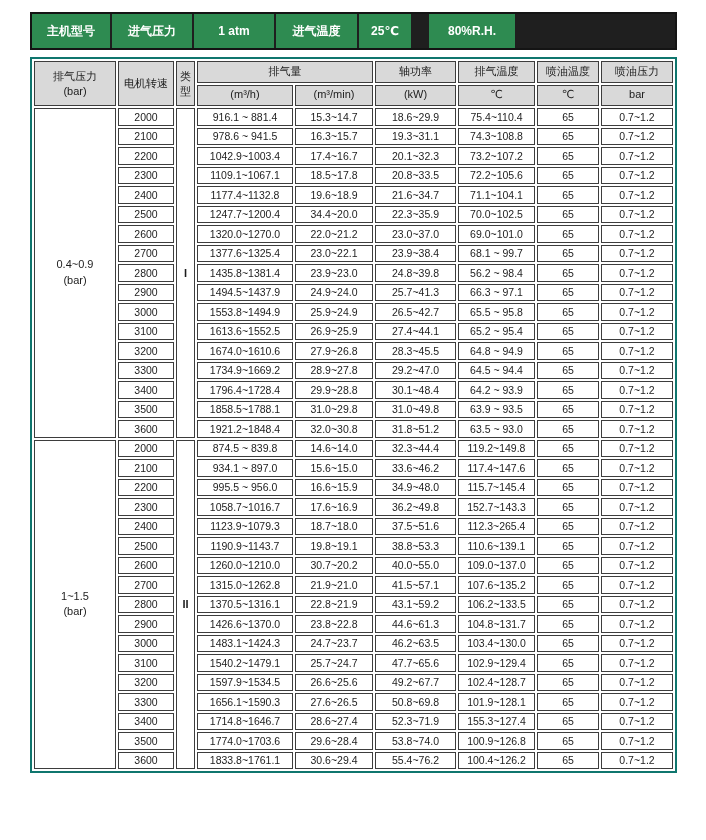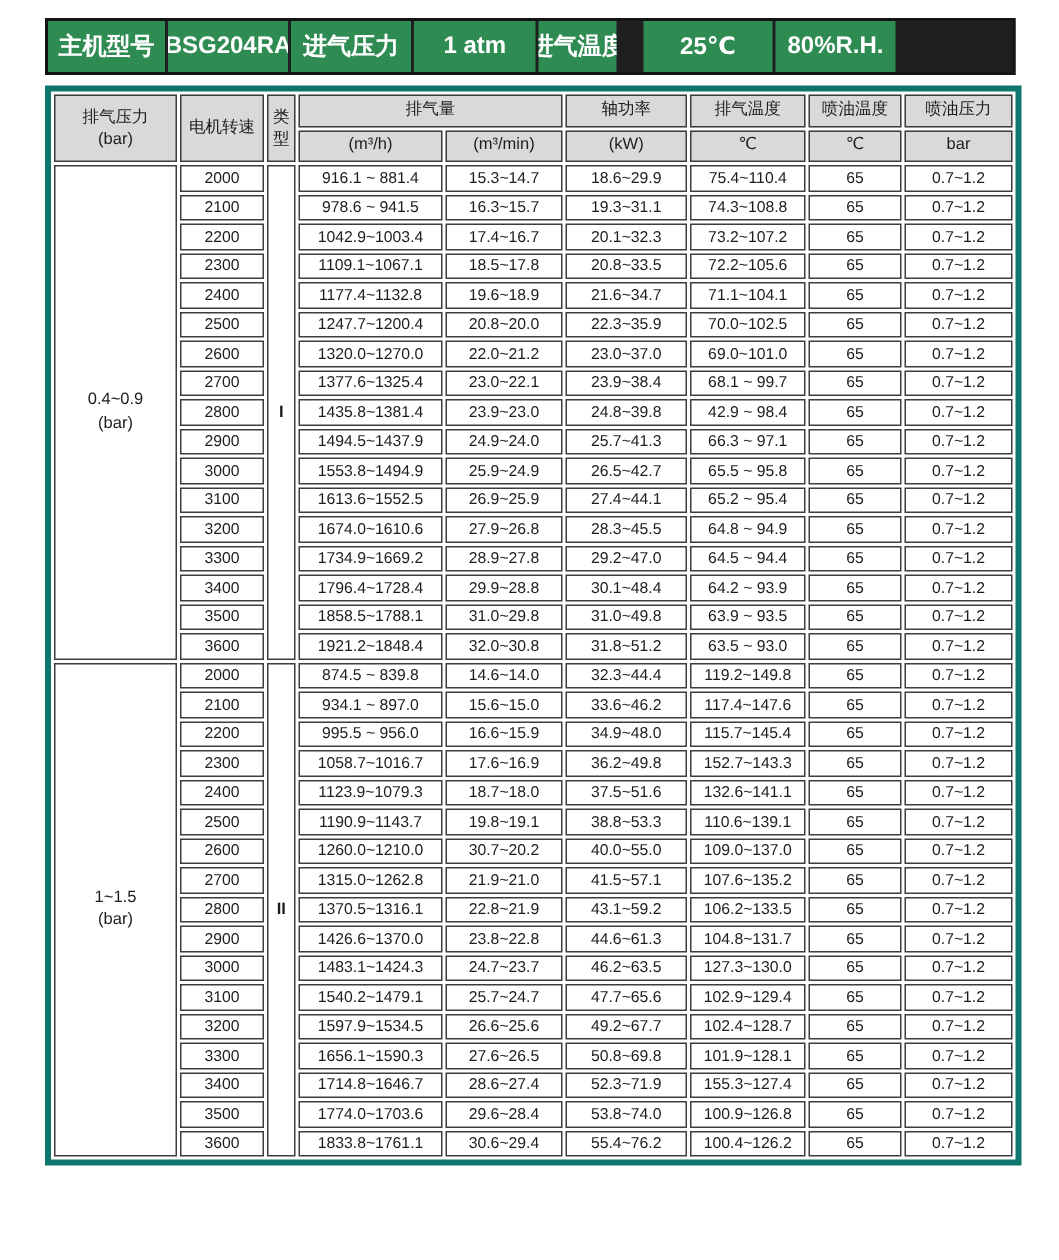--- a/index.html
+++ b/index.html
@@ -6,38 +6,38 @@
   html, body { width: 706px; height: 840px; background: #ffffff; overflow: hidden; }
   body { font-family: "Liberation Sans", "DejaVu Sans", sans-serif; color: #1c1c1c; }
   .page { padding: 12px 0 0 30px; }
 
   
   .green-bar {
     width: 647px; display: flex; gap: 2px;
     background: #1f1f1f; border: 2px solid #141414;
   }
   .gcell {
-    background: #2e8b51; color: #ffffff; font-size: 16px; font-weight: bold;
+    background: #2e8b51; color: #ffffff; font-size: 12px; font-weight: bold;
     display: flex; align-items: center; justify-content: center;
     height: 34px; white-space: nowrap; flex: none; overflow: hidden;
   }
   .gcell:nth-child(1) { width: 78px; }
   .gcell:nth-child(2) { width: 80px; }
   .gcell:nth-child(3) { width: 80px; }
   .gcell:nth-child(4) { width: 81px; }
   .gcell:nth-child(5) { width: 52px; }
   .gcell:nth-child(6) { width: 86px; margin-left: 16px; }
   .gcell:nth-child(7) { width: 80px; }
   .gcell:nth-child(8) { width: 80px; }
 
   
   table.spec {
     margin-top: 7px; width: 647px; table-layout: fixed;
     border-collapse: separate; border-spacing: 2px;
-    border: 4px solid #0f766e; background: #ffffff;
+    border: 2px solid #0f766e; background: #ffffff;
   }
   th, td {
     border: 1px solid #3d3d3d; text-align: center; vertical-align: middle;
     white-space: nowrap; overflow: hidden; padding: 0;
   }
   thead th {
     background: #d9d9d9; font-weight: normal; font-size: 11px;
     height: 21.5px; line-height: 1.25; color: #1c1c1c;
   }
   tbody td { font-size: 10.5px; height: 17.5px; background: #ffffff; }
@@ -45,21 +45,20 @@
   td.type-cell { font-weight: bold; font-size: 11px; }
   .two-line div { line-height: 1.3; }
 </style>
 </head>
 <body>
 
 <div class="page">
 
   <div class="green-bar">
     <div class="gcell">主机型号</div>
-    <div class="gcell">BSG204RA</div>
     <div class="gcell">进气压力</div>
     <div class="gcell">1 atm</div>
     <div class="gcell">进气温度</div>
     <div class="gcell">25℃</div>
     <div class="gcell">80%R.H.</div>
   </div>
 
   <table class="spec">
     <colgroup>
       <col style="width:82px">
@@ -145,21 +144,21 @@
           <td>1177.4~1132.8</td>
           <td>19.6~18.9</td>
           <td>21.6~34.7</td>
           <td>71.1~104.1</td>
           <td>65</td>
           <td>0.7~1.2</td>
         </tr>
         <tr>
           <td>2500</td>
           <td>1247.7~1200.4</td>
-          <td>20.8~20.0</td>
+          <td>34.4~20.0</td>
           <td>22.3~35.9</td>
           <td>70.0~102.5</td>
           <td>65</td>
           <td>0.7~1.2</td>
         </tr>
         <tr>
           <td>2600</td>
           <td>1320.0~1270.0</td>
           <td>22.0~21.2</td>
           <td>23.0~37.0</td>
@@ -174,21 +173,21 @@
           <td>23.9~38.4</td>
           <td>68.1 ~ 99.7</td>
           <td>65</td>
           <td>0.7~1.2</td>
         </tr>
         <tr>
           <td>2800</td>
           <td>1435.8~1381.4</td>
           <td>23.9~23.0</td>
           <td>24.8~39.8</td>
-          <td>42.9 ~ 98.4</td>
+          <td>56.2 ~ 98.4</td>
           <td>65</td>
           <td>0.7~1.2</td>
         </tr>
         <tr>
           <td>2900</td>
           <td>1494.5~1437.9</td>
           <td>24.9~24.0</td>
           <td>25.7~41.3</td>
           <td>66.3 ~ 97.1</td>
           <td>65</td>
@@ -296,21 +295,21 @@
           <td>36.2~49.8</td>
           <td>152.7~143.3</td>
           <td>65</td>
           <td>0.7~1.2</td>
         </tr>
         <tr>
           <td>2400</td>
           <td>1123.9~1079.3</td>
           <td>18.7~18.0</td>
           <td>37.5~51.6</td>
-          <td>132.6~141.1</td>
+          <td>112.3~265.4</td>
           <td>65</td>
           <td>0.7~1.2</td>
         </tr>
         <tr>
           <td>2500</td>
           <td>1190.9~1143.7</td>
           <td>19.8~19.1</td>
           <td>38.8~53.3</td>
           <td>110.6~139.1</td>
           <td>65</td>
@@ -350,21 +349,21 @@
           <td>44.6~61.3</td>
           <td>104.8~131.7</td>
           <td>65</td>
           <td>0.7~1.2</td>
         </tr>
         <tr>
           <td>3000</td>
           <td>1483.1~1424.3</td>
           <td>24.7~23.7</td>
           <td>46.2~63.5</td>
-          <td>127.3~130.0</td>
+          <td>103.4~130.0</td>
           <td>65</td>
           <td>0.7~1.2</td>
         </tr>
         <tr>
           <td>3100</td>
           <td>1540.2~1479.1</td>
           <td>25.7~24.7</td>
           <td>47.7~65.6</td>
           <td>102.9~129.4</td>
           <td>65</td>

